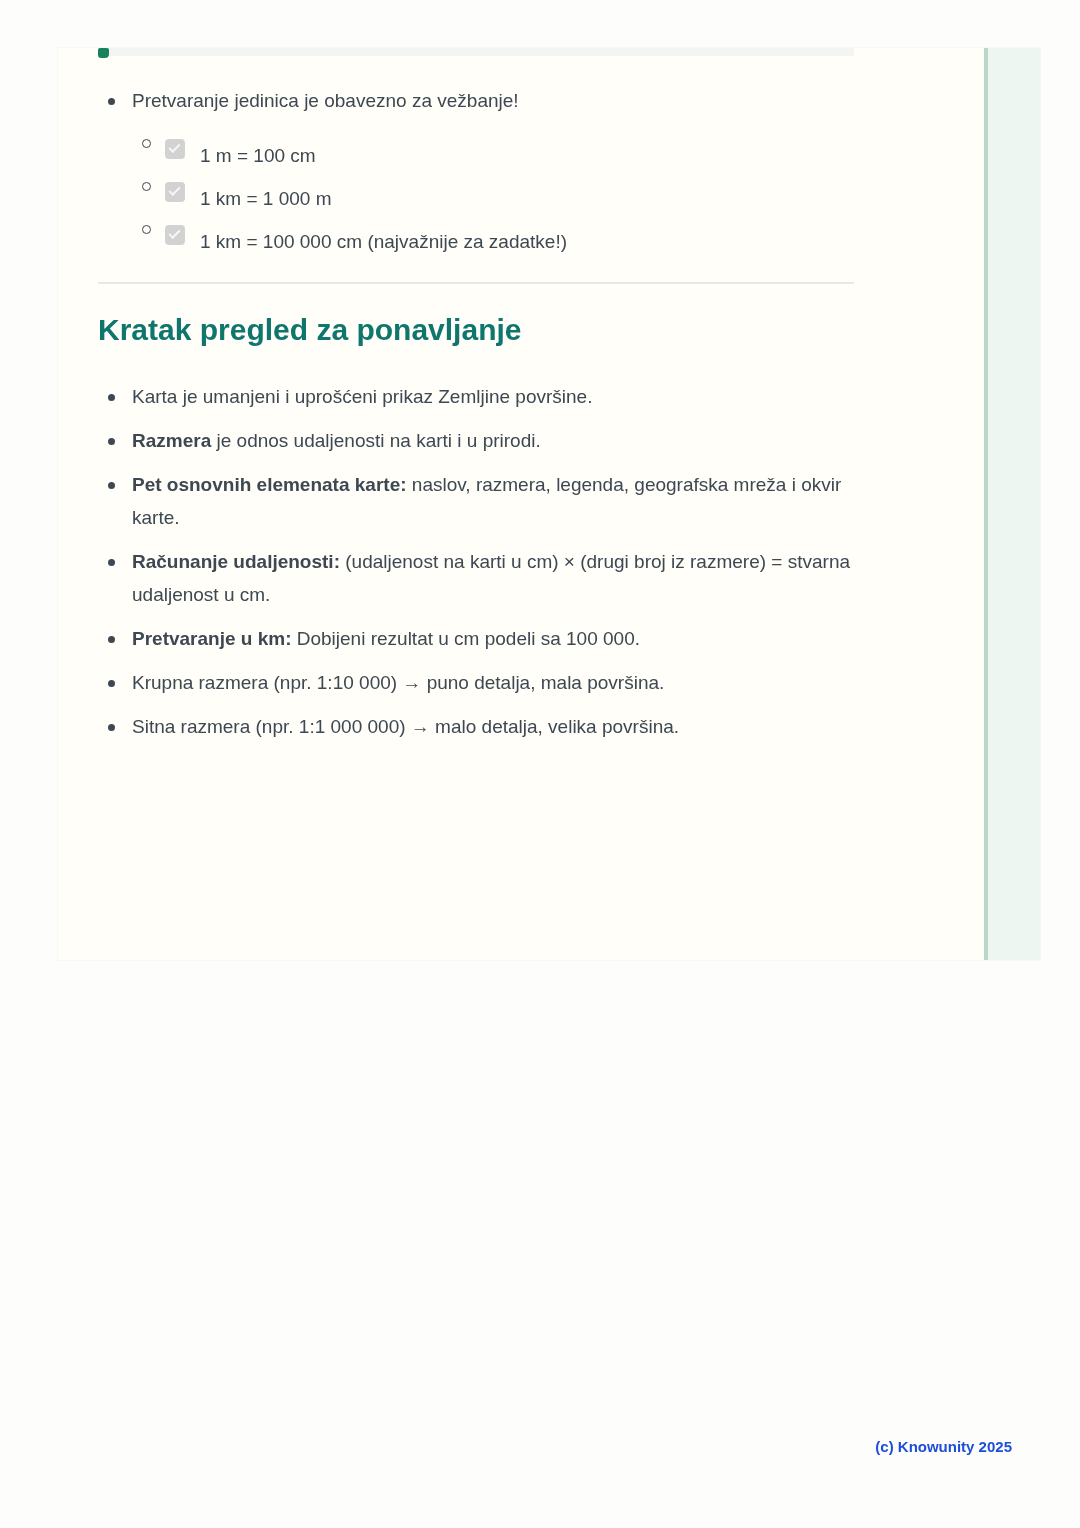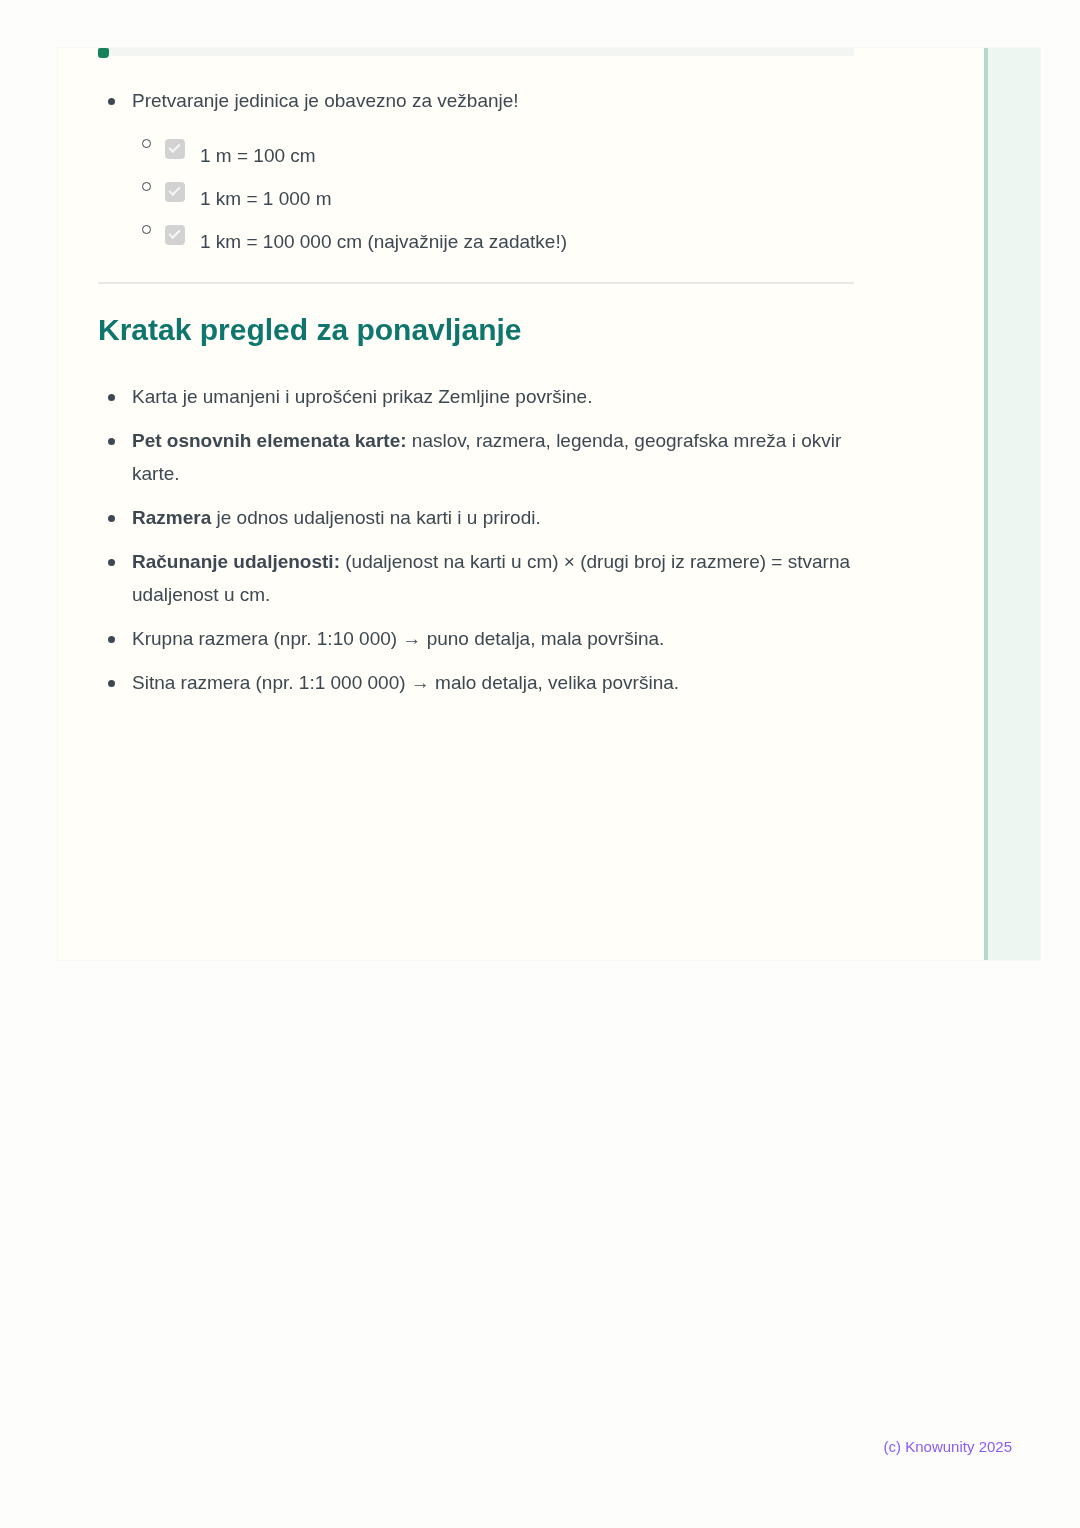--- a/index.html
+++ b/index.html
@@ -104,21 +104,22 @@
     line-height: 40px;
     font-weight: bold;
   }
   .review-list { margin-top: 30px; }
   .review-list .bullet-item { margin-bottom: 11px; }
   .footer {
     position: absolute;
     top: 1438px; right: 68px;
     font-size: 15px;
     line-height: 18px;
-    color: #8b5cf6;
+    color: #1d4ed8;
+    font-weight: bold;
   }
   b { font-weight: bold; }
 </style>
 </head>
 <body>
 
 <div class="doc-card">
 
   <div class="top-band">
     <span class="top-band-mark"></span>
@@ -161,27 +162,30 @@
 
     <div class="divider"></div>
 
     <h2 class="review-heading">Kratak pregled za ponavljanje</h2>
 
     <ul class="review-list">
       <li class="bullet-item">
         <b></b><span>Karta je umanjeni i uprošćeni prikaz Zemljine površine.</span>
       </li>
       <li class="bullet-item">
+        <b>Razmera</b><span> je odnos udaljenosti na karti i u prirodi.</span>
+      </li>
+      <li class="bullet-item">
         <b>Pet osnovnih elemenata karte:</b><span> naslov, razmera, legenda, geografska mreža i okvir karte.</span>
       </li>
       <li class="bullet-item">
-        <b>Razmera</b><span> je odnos udaljenosti na karti i u prirodi.</span>
+        <b>Računanje udaljenosti:</b><span> (udaljenost na karti u cm) × (drugi broj iz razmere) = stvarna udaljenost u cm.</span>
       </li>
       <li class="bullet-item">
-        <b>Računanje udaljenosti:</b><span> (udaljenost na karti u cm) × (drugi broj iz razmere) = stvarna udaljenost u cm.</span>
+        <b>Pretvaranje u km:</b><span> Dobijeni rezultat u cm podeli sa 100 000.</span>
       </li>
       <li class="bullet-item">
         <b></b><span>Krupna razmera (npr. 1:10 000) → puno detalja, mala površina.</span>
       </li>
       <li class="bullet-item">
         <b></b><span>Sitna razmera (npr. 1:1 000 000) → malo detalja, velika površina.</span>
       </li>
     </ul>
 
   </div>

